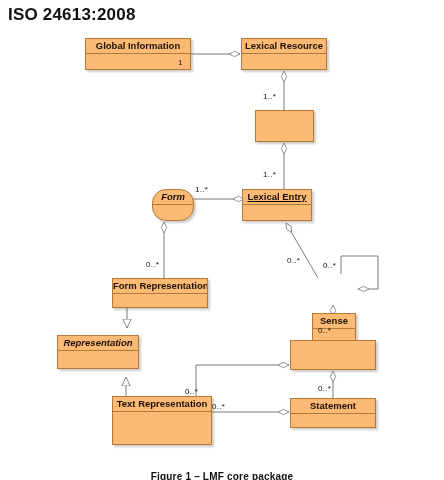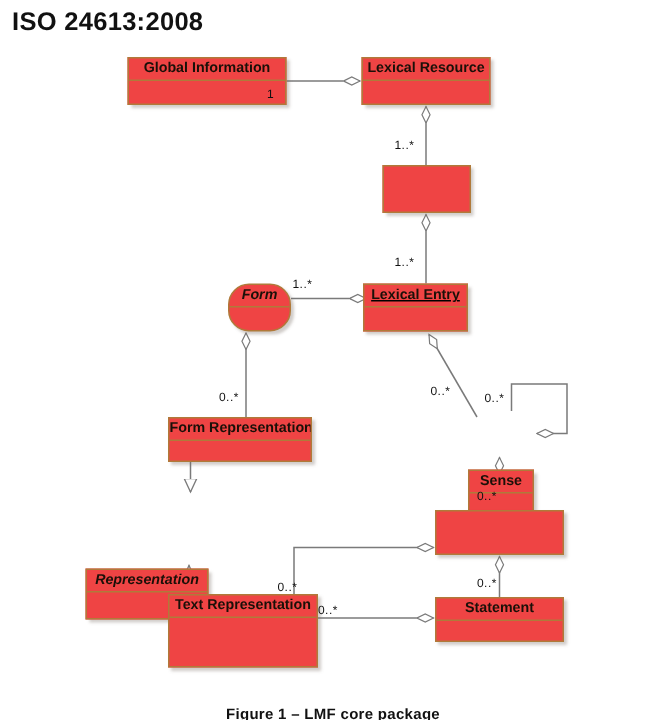--- a/index.html
+++ b/index.html
@@ -38,21 +38,21 @@
     text-align: center;
     font-size: 10px;
     font-weight: bold;
     color: #111111;
     letter-spacing: 0.2px;
   }
   .uml-class {
     position: absolute;
     box-sizing: border-box;
     border: 1px solid #b07a3a;
-    background: #ef4444;
+    background: #fdba74;
     box-shadow: 2px 2px 2px rgba(120,110,100,0.35);
   }
   .uml-class .name-compartment {
     box-sizing: border-box;
     height: 15px;
     line-height: 14px;
     text-align: center;
     font-size: 9.5px;
     font-weight: bold;
     color: #1a1008;
@@ -147,21 +147,21 @@
 <div class="uml-class" style="left:112px; top:278px; width:96px; height:30px;">
   <div class="name-compartment">Form Representation</div>
   <div class="attr-compartment"></div>
 </div>
 
 <div class="uml-class" style="left:312px; top:274px; width:44px; height:30px;margin-top:39px;">
   <div class="name-compartment">Sense</div>
   <div class="attr-compartment"></div>
 </div>
 
-<div class="uml-class abstract" style="left:57px; top:335px; width:82px; height:34px;margin-top:44px;">
+<div class="uml-class abstract" style="left:57px; top:335px; width:82px; height:34px;">
   <div class="name-compartment">Representation</div>
   <div class="attr-compartment"></div>
 </div>
 
 <div class="uml-class" style="left:290px; top:340px; width:86px; height:30px;">
   <div class="attr-compartment"></div>
 </div>
 
 <div class="uml-class" style="left:112px; top:396px; width:100px; height:49px;">
   <div class="name-compartment">Text Representation</div>

